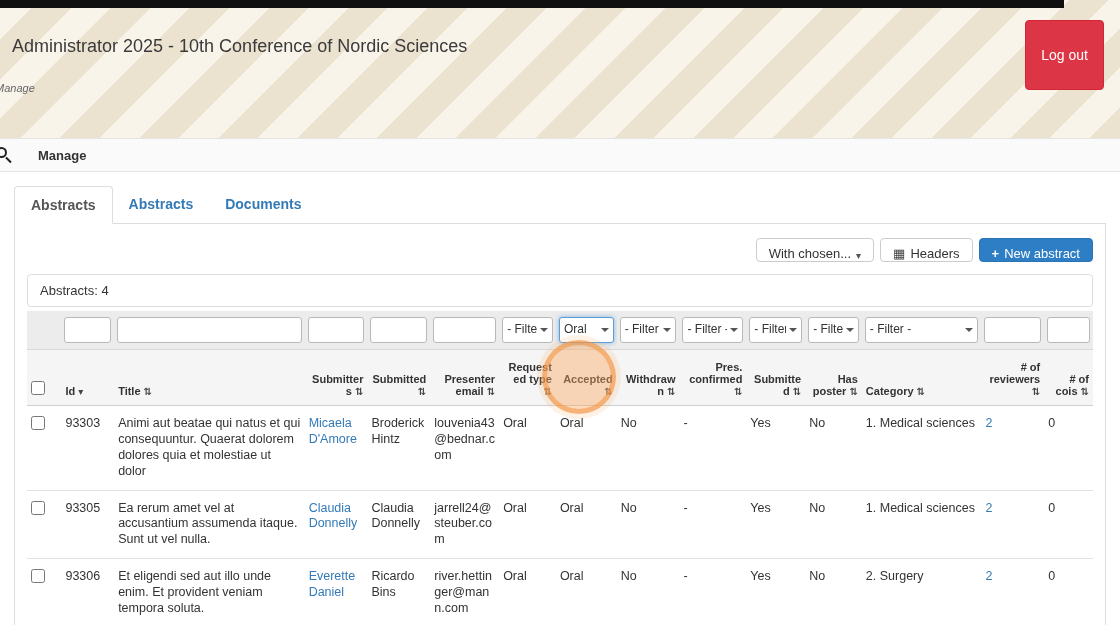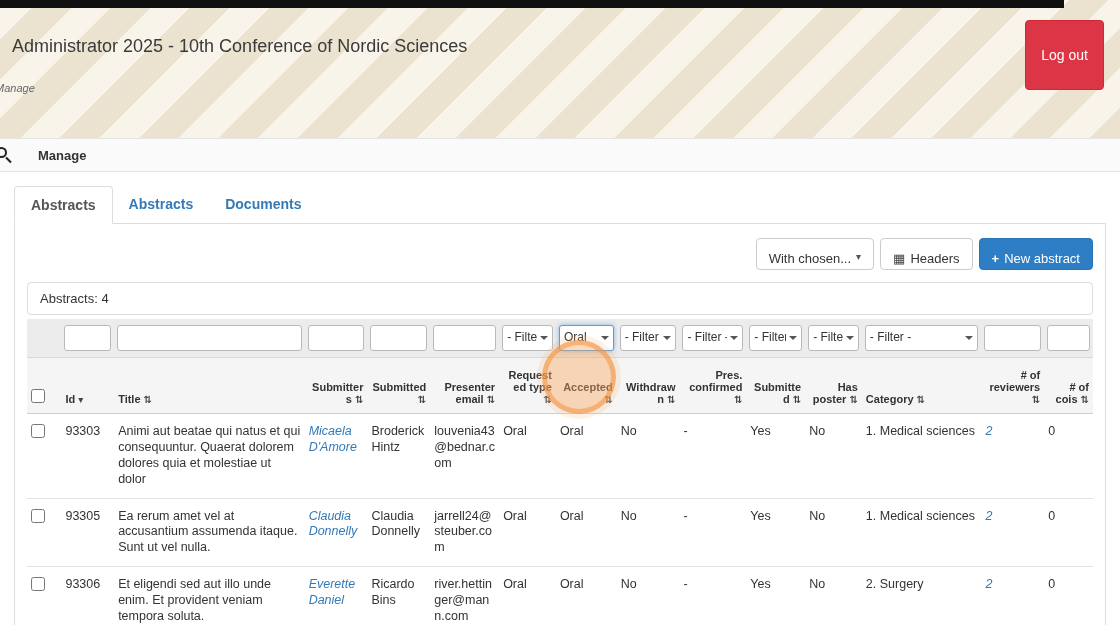--- a/index.html
+++ b/index.html
@@ -74,24 +74,24 @@
     border-radius: 4px 4px 0 0;
   }
   .panel {
     border: 1px solid #ddd; border-top: none;
     background: #fff; padding: 12px; min-height: 440px;
   }
 
   
   .toolbar { display: flex; justify-content: flex-end; gap: 6px; margin: 2px 0 12px 0; }
   .btn {
-    font-size: 13px; padding: 12px 12px; border-radius: 4px;
+    font-size: 13px; padding: 0 12px; border-radius: 4px;
     border: 1px solid #ccc; background: #fff; color: #333;
-    cursor: pointer; display: inline-flex; align-items: flex-start; gap: 5px;
-    height: 32px;
+    cursor: pointer; display: inline-flex; align-items: flex-end; gap: 5px;
+    height: 24px;
   }
   .btn-primary { background: #2d7ec4; border-color: #2a74b5; color: #fff; }
   .btn .caret-glyph { font-size: 10px; color: #555; }
   .btn-primary .plus-glyph { font-weight: bold; }
   .grid-glyph { font-size: 13px; color: #444; }
 
   
   .summary-box {
     border: 1px solid #ddd; border-radius: 4px;
     padding: 8px 12px; font-size: 13px; margin-bottom: 4px;
@@ -146,21 +146,21 @@
   th .sort { font-size: 10px; color: #444; }
 
   td {
     font-size: 12.5px; line-height: 1.27;
     padding: 10px 4px; vertical-align: top; text-align: left;
     border-bottom: 1px solid #e2e2e2;
     word-wrap: break-word;
   }
   tr.data-row { height: 64px; }
   td.td-email { word-break: break-all; }
-  a.blue-link { color: #337ab7; text-decoration: none; cursor: pointer; font-style: italic; }
+  a.blue-link { color: #337ab7; text-decoration: none; cursor: pointer; }
 
   input[type="checkbox"] { width: 14px; height: 14px; cursor: pointer; }
 
   
   .click-ring {
     position: absolute; left: 542px; top: 340px;
     width: 74px; height: 74px; border-radius: 50%;
     background: rgba(247,168,92,0.42);
     border: 5px solid rgba(241,146,64,0.55);
     box-shadow: 0 0 0 5px rgba(247,180,110,0.18);

